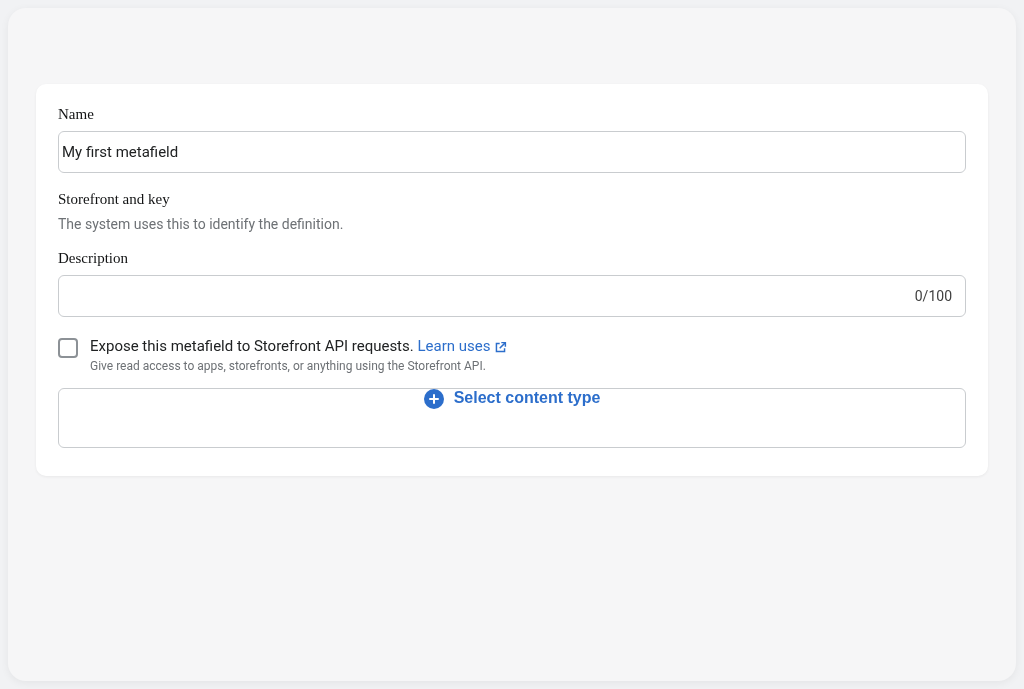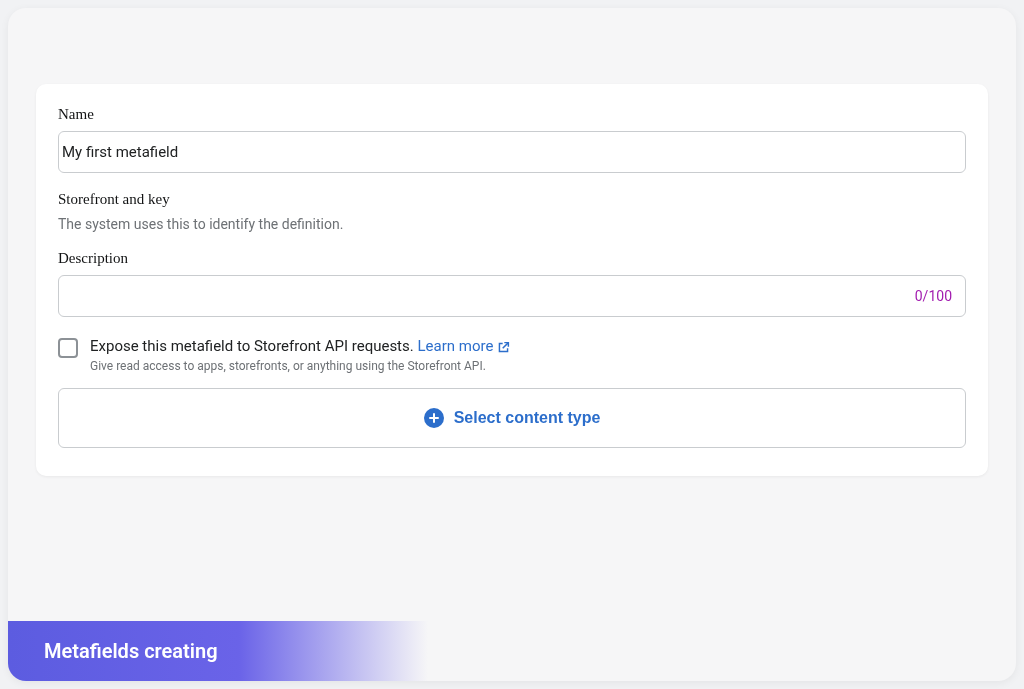--- a/index.html
+++ b/index.html
@@ -65,21 +65,21 @@
     }
     .description-wrapper {
       position: relative;
     }
     .char-count {
       position: absolute;
       right: 14px;
       top: 50%;
       transform: translateY(-50%);
       font-size: 14px;
-      color: #a21caf;
+      color: #404040;
       pointer-events: none;
       margin-left: 12px;
     }
     .checkbox-row {
       display: flex;
       align-items: flex-start;
       gap: 12px;
       margin-top: 20px;
       margin-bottom: 15px;
     }
@@ -118,21 +118,21 @@
       height: 13px;
       display: inline-block;
     }
     .select-button {
       width: 100%;
       height: 60px;
       border: 1px solid #c9cccf;
       border-radius: 6px;
       background: #ffffff;
       display: flex;
-      align-items: center;
+      align-items: flex-start;
       justify-content: center;
       gap: 10px;
       cursor: pointer;
       font-size: 16px;
       font-weight: 600;
       color: #2c6ecb;
     }
     .plus-circle {
       width: 20px;
       height: 20px;
@@ -185,21 +185,21 @@
         <input type="text" class="text-input" value="" style="">
         <span class="char-count">0/100</span>
       </div>
     </div>
 
     <div class="checkbox-row">
       <div class="checkbox"></div>
       <div class="checkbox-text">
         <div class="checkbox-label">
           <span>Expose this metafield to Storefront API requests. </span><a class="learn-more">
-              <span>Learn more</span>
+              <span>Learn uses</span>
             <span class="external-icon">
               <svg viewBox="0 0 16 16" fill="none" stroke="#2c6ecb" stroke-width="1.8">
                 <path d="M7 3H3v10h10V9"></path>
                 <path d="M9 2h5v5"></path>
                 <path d="M14 2L7 9"></path>
               </svg>
             </span>
           </a>
         </div>
         <div class="checkbox-sublabel">Give read access to apps, storefronts, or anything using the Storefront API.</div>
@@ -210,17 +210,14 @@
       <span class="plus-circle">
         <svg viewBox="0 0 12 12" fill="none" stroke="#ffffff" stroke-width="2" stroke-linecap="round">
           <path d="M6 2v8M2 6h8"></path>
         </svg>
       </span>
       <span>Select content type</span>
     </button>
 
   </div>
 
-  <div class="caption-bar">
-    <span>Metafields creating</span>
-  </div>
 
 </div>
 
 </body></html>

